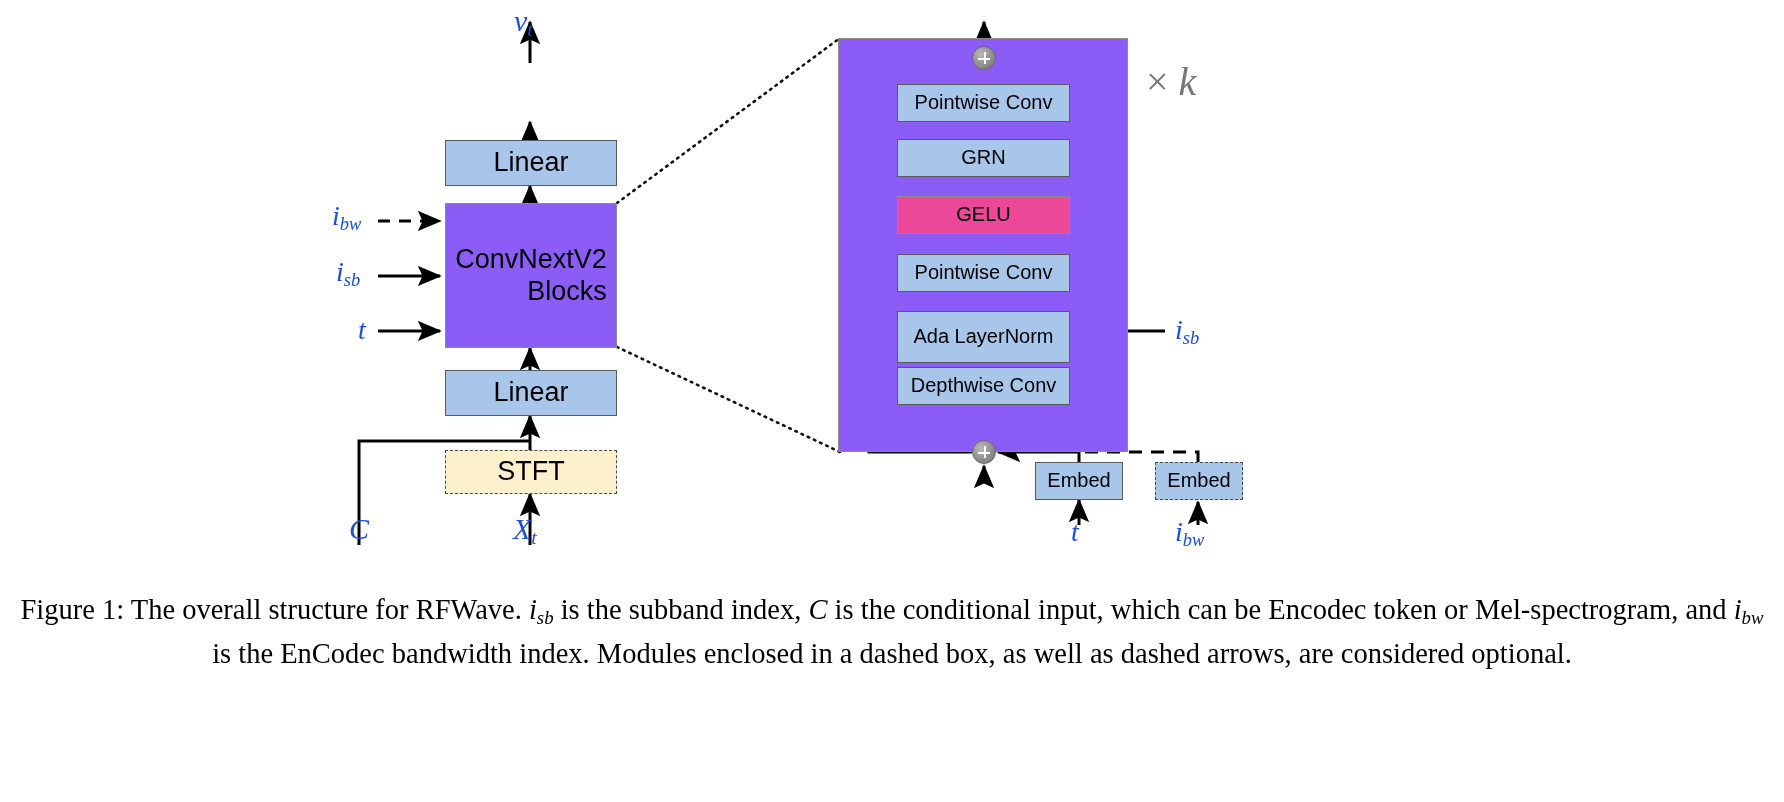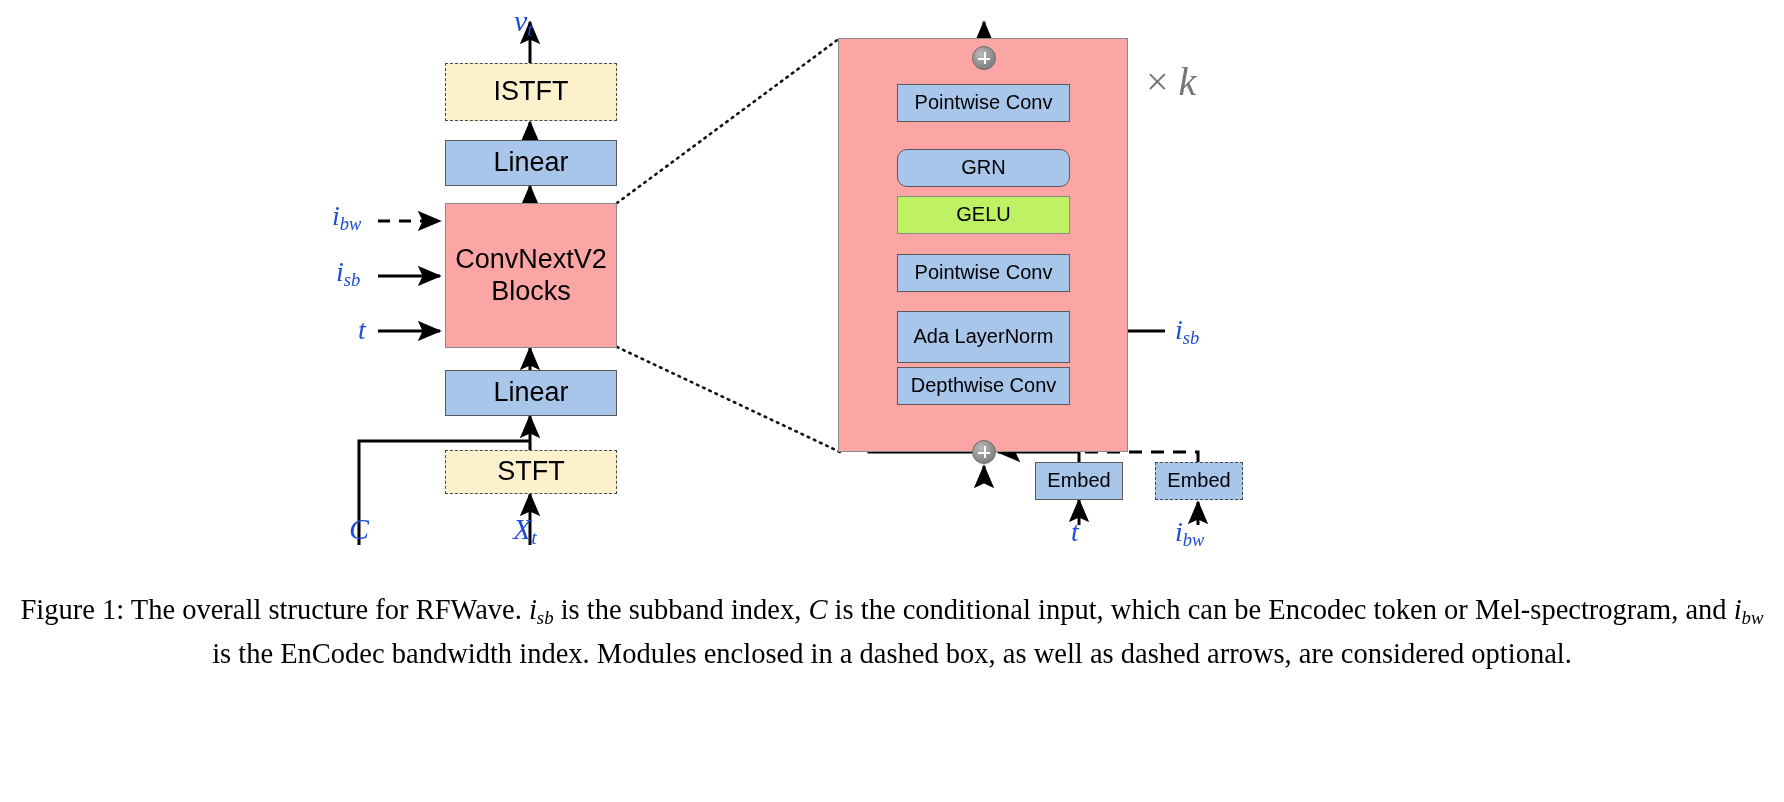--- a/index.html
+++ b/index.html
@@ -34,22 +34,22 @@
     display: flex;
     align-items: center;
     justify-content: center;
     text-align: center;
     font-family: "Liberation Sans", sans-serif;
     color: #000;
     line-height: 1.18;
     white-space: pre-line;
   }
   .blue   { background: #a8c5ea; border: 1.6px solid #5a5a5a; }
-  .green  { background: #bef264; border: 1.6px solid #8a8a8a; text-align: center; }
-  .pink   { background: #fca5a5; border: 1.6px solid #8a8a8a; }
+  .green  { background: #ec4899; border: 1.6px solid #8a8a8a; text-align: center; }
+  .pink   { background: #8b5cf6; border: 1.6px solid #8a8a8a; text-align: right; }
   .cream  { background: #fcf0cd; border: 1.8px dashed #4a4a4a; }
   .blue-dashed { background: #a8c5ea; border: 1.8px dashed #4a4a4a; }
 
   
   .mathlabel {
     position: absolute;
     font-family: "Liberation Serif", serif;
     font-style: italic;
     color: #1d4ed8;
     white-space: nowrap;
@@ -170,21 +170,20 @@
     </g>
 
     <g stroke="#000" fill="none" stroke-width="3" stroke-dasharray="13,9">
 
       <path d="M1198,462 L1198,452 L1079,452"></path>
 
       <line x1="1198" y1="525" x2="1198" y2="502" stroke-dasharray="10,7" marker-end="url(#ah)"></line>
     </g>
   </svg>
 
-  <div class="node cream" style="left:445px; top:63px; width:172px; height:58px; font-size:27px;">ISTFT</div>
 
   <div class="node blue" style="left:445px; top:140px; width:172px; height:46px; font-size:27px;">Linear</div>
 
   <div class="node pink" style="left:445px; top:203px; width:172px; height:145px; font-size:27px;">ConvNextV2
 Blocks</div>
 
   <div class="node blue" style="left:445px; top:370px; width:172px; height:46px; font-size:27px;">Linear</div>
 
   <div class="node cream" style="left:445px; top:450px; width:172px; height:44px; font-size:27px;">STFT</div>
 
@@ -199,21 +198,21 @@
   <div class="mathlabel" style="left:349px; top:512px; font-size:30px;">C</div>
 
   <div class="mathlabel" style="left:513px; top:512px; font-size:30px;">X<sub>t</sub></div>
 
   <div class="node pink" style="left:838px; top:38px; width:290px; height:414px;"></div>
 
   <div class="times-k" style="left:1146px; top:58px; font-size:40px;"><span class="op">×</span>&nbsp;<span class="kk">k</span></div>
 
   <div class="node blue" style="left:897px; top:84px; width:173px; height:38px; font-size:20px;">Pointwise Conv</div>
 
-  <div class="node blue" style="left:897px; top:149px; width:173px; height:38px; font-size:20px;border-radius:10px;">GRN</div>
+  <div class="node blue" style="left:897px; top:139px; width:173px; height:38px; font-size:20px;">GRN</div>
 
   <div class="node green" style="left:897px; top:196px; width:173px; height:38px; font-size:20px;">GELU</div>
 
   <div class="node blue" style="left:897px; top:254px; width:173px; height:38px; font-size:20px;">Pointwise Conv</div>
 
   <div class="node blue" style="left:897px; top:311px; width:173px; height:52px; font-size:20px;">Ada LayerNorm</div>
 
   <div class="node blue" style="left:897px; top:367px; width:173px; height:38px; font-size:20px;">Depthwise Conv</div>
 
   <div class="plus" style="left:972px; top:46px;"></div>

